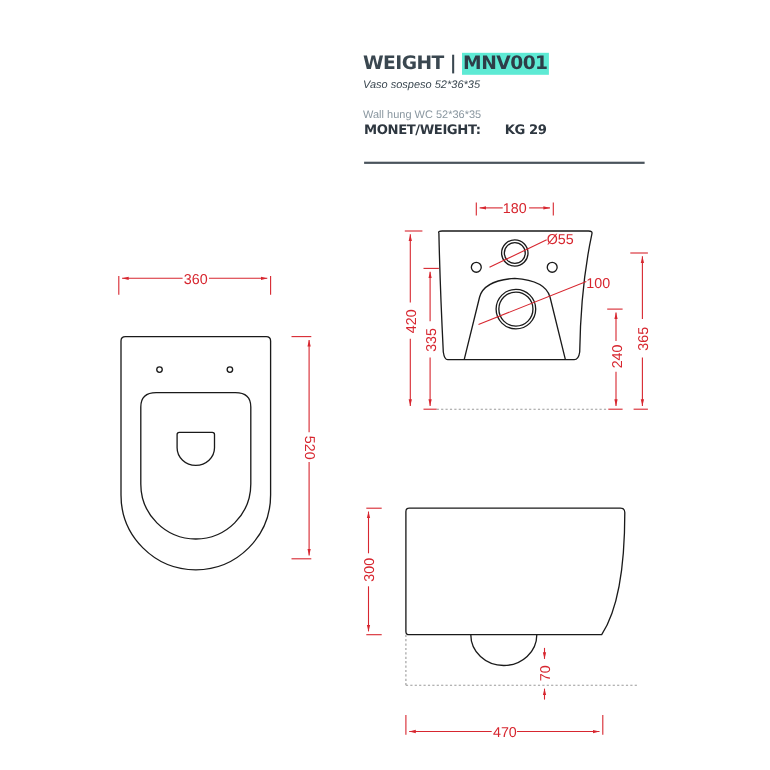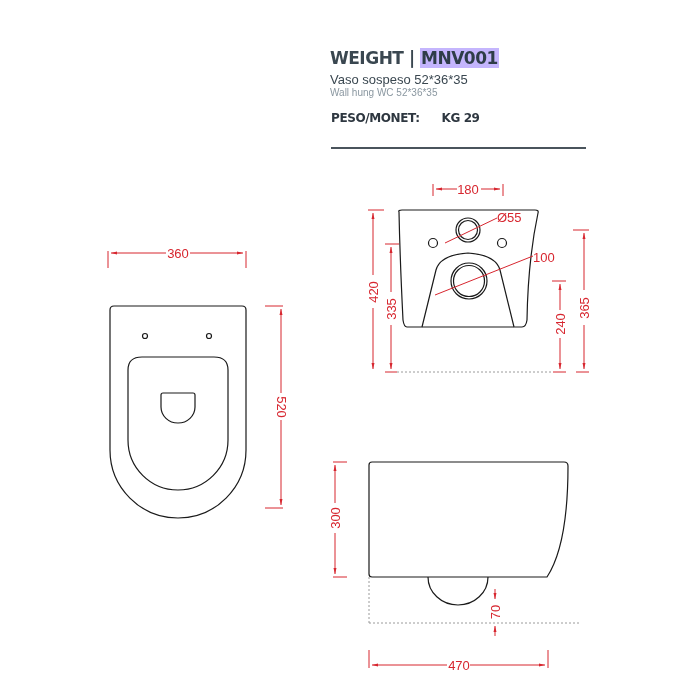--- a/index.html
+++ b/index.html
@@ -1,39 +1,39 @@
 <!DOCTYPE html>
 <html><head>
   <meta charset="utf-8">
   <style>
     html, body { margin: 0; padding: 0; background: #ffffff; }
     body { width: 700px; height: 700px; position: relative; overflow: hidden;
            font-family: "Liberation Sans", sans-serif; }
     .hdr { position: absolute; left: 330px; top: 48px; }
     .title { font-family: "DejaVu Sans", sans-serif; font-size: 17px; font-weight: bold;
              color: #3a4750; letter-spacing: -0.5px; white-space: nowrap; }
-    .title .code { background: #c4b5fd; color: #2e3d48; padding: 0 1px; }
-    .sub1 { font-size: 13px; color: #3a4750; margin-top: 4px; white-space: nowrap; }
-    .sub2 { font-size: 10px; color: #8a97a0; margin-top: 0px; white-space: nowrap; }
+    .title .code { background: #5eead4; color: #2e3d48; padding: 0 1px; }
+    .sub1 { font-size: 10px; color: #3a4750; margin-top: 4px; white-space: nowrap; font-style: italic; }
+    .sub2 { font-size: 10px; color: #8a97a0; margin-top: 16px; white-space: nowrap; }
     .weight { position: absolute; left: 331px; top: 111px; font-family: "DejaVu Sans", sans-serif;
               font-size: 12px; font-weight: bold; color: #2e3740; white-space: nowrap; letter-spacing: -0.4px; }
     .weight .val { margin-left: 22px; text-align: right; }
     .rule { position: absolute; left: 331px; top: 147px; width: 255px; height: 2px; background: #4a545c; }
     svg { position: absolute; left: 0; top: 0; }
     .dim { fill: #d7262f; font-family: "Liberation Sans", sans-serif; font-size: 13px; }
   </style>
 </head>
 <body>
 
 <div class="hdr">
   <div class="title"><span>WEIGHT | </span><span class="code">MNV001</span></div>
   <div class="sub1">Vaso sospeso  52*36*35</div>
   <div class="sub2">Wall hung WC   52*36*35</div>
 </div>
-<div class="weight"><span>PESO/MONET:</span><span class="val">KG 29</span></div>
+<div class="weight"><span>MONET/WEIGHT:</span><span class="val">KG 29</span></div>
 <div class="rule"></div>
 
 <svg width="700" height="700" viewBox="0 0 700 700">
   <defs>
     <marker id="ar" markerWidth="6" markerHeight="6" refX="6" refY="3" orient="auto-start-reverse" markerUnits="userSpaceOnUse">
       <path d="M0,1.5 L6,3 L0,4.5 Z" fill="#d7262f"></path>
     </marker>
   </defs>
 
   <g>

